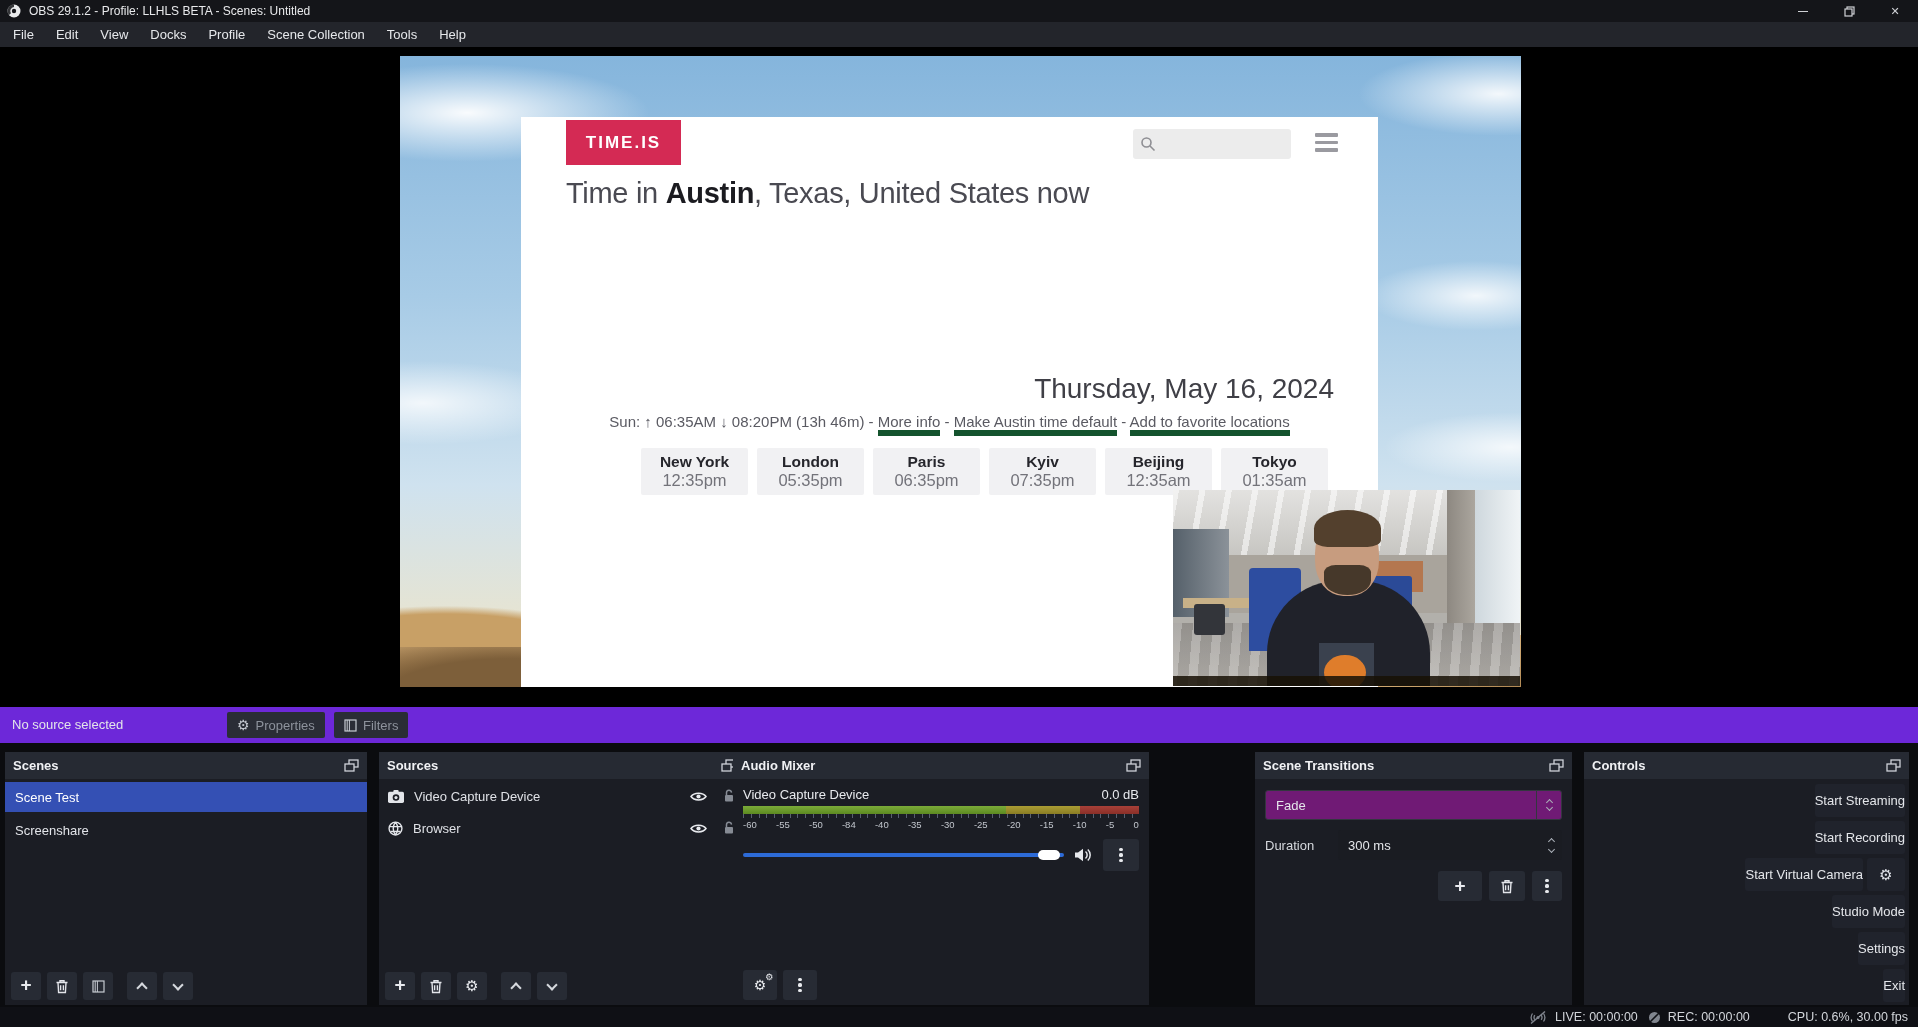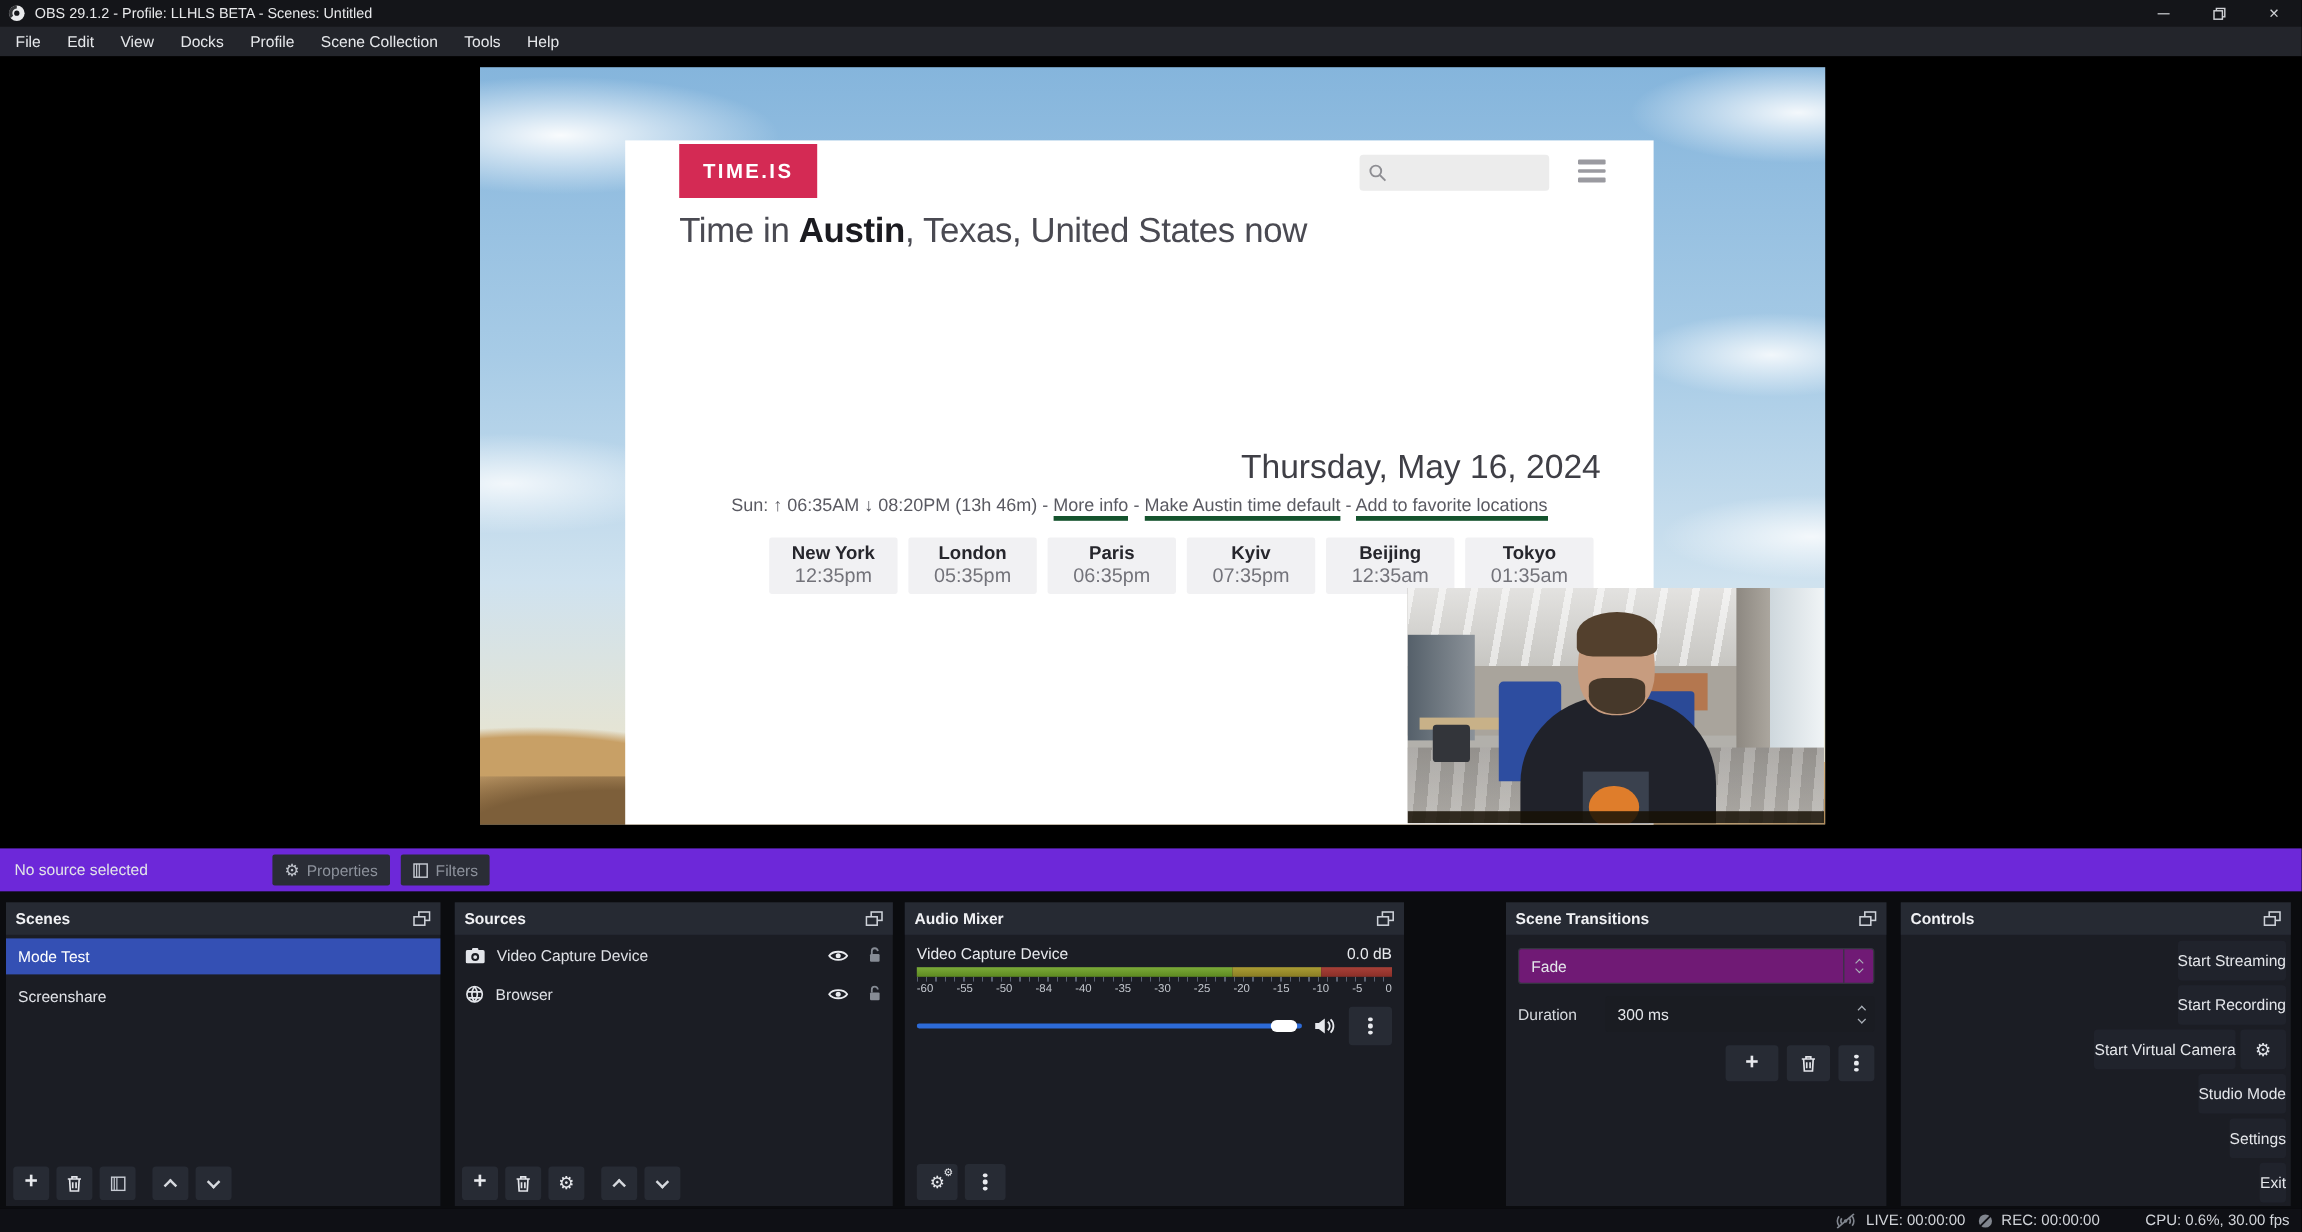--- a/index.html
+++ b/index.html
@@ -47,21 +47,21 @@
   .ti-search input { border:none; background:transparent; outline:none; width:120px; font-size:13px; }
   .ti-burger { position:absolute; left:794px; top:16px; width:23px; display:flex; flex-direction:column; gap:4px; }
   .ti-burger span { height:3.5px; background:#9a9aa0; border-radius:1px; }
   .ti-heading { position:absolute; left:45px; top:60px; font-size:29px; color:#4a4a52; letter-spacing:-.3px; }
   .ti-heading b { color:#1b1b20; }
   .ti-clock { position:absolute; left:0; top:84px; width:100%; text-align:center; font-weight:bold;
     color:#2f2f34; font-size:125px; line-height:1.1; letter-spacing:-3px; white-space:nowrap; }
   .ti-ampm { font-size:57px; font-weight:bold; letter-spacing:0; margin-left:16px; }
   .ti-date { position:absolute; right:44px; top:256px; font-size:28px; color:#3f3f46; }
   .ti-sun { position:absolute; left:0; top:296px; width:100%; text-align:center; font-size:15px; color:#5a5a62; }
-  .ti-sun a { color:#5a5a62; text-decoration:none; border-bottom:4px solid #14532d; }
+  .ti-sun a { color:#5a5a62; text-decoration:none; border-bottom:6px solid #14532d; }
   .ti-cities { position:absolute; left:120px; top:331px; display:flex; gap:9px; }
   .ti-city { width:107px; height:47px; background:#f1f1f3; border-radius:2px; text-align:center; padding-top:5px; }
   .ti-city .nm { font-size:15.5px; font-weight:bold; color:#26262c; }
   .ti-city .tm { font-size:16.5px; color:#73737a; line-height:1.15; }
 
   
   .webcam { position:absolute; left:773px; top:434px; width:347px; height:196px; overflow:hidden; background:#b2b0ab; }
   .wc-ceiling { position:absolute; top:0; left:0; width:100%; height:34%;
     background:repeating-linear-gradient(100deg, rgba(255,255,255,.55) 0 6px, rgba(0,0,0,0) 6px 26px),
       linear-gradient(#e3e2e0,#c6c5c1); }
@@ -94,21 +94,21 @@
   .tb-btn .g { font-size:14px; color:#c3c7cf; }
 
   
   .panelsbg { position:absolute; top:743px; left:0; width:100%; height:264px; background:#0b0c0f; }
   .panel { position:absolute; top:9px; height:253px; background:#1b1d24; }
   .panel-h { height:27px; background:#262a33; display:flex; align-items:center; padding:0 8px;
     font-size:13px; font-weight:bold; color:#f0f1f4; }
   .panel-h svg { margin-left:auto; }
   .p-scenes { left:5px; width:362px; }
   .p-sources { left:379px; width:365px; }
-  .p-mixer { left:754px; width:416px; }
+  .p-mixer { left:733px; width:416px; }
   .p-trans { left:1255px; width:317px; }
   .p-controls { left:1584px; width:325px; }
 
   .scene-row { height:30px; display:flex; align-items:center; padding:0 10px; font-size:13px; color:#e2e4e9; margin-top:3px; }
   .scene-row.sel { background:#3450b4; color:#fff; }
 
   .src-row { height:30px; display:flex; align-items:center; padding:0 9px; font-size:13px; color:#dfe1e6; margin-top:2px; gap:10px; }
   .src-row .sp { flex:1; }
   .src-row .lk { margin-left:6px; }
 
@@ -300,21 +300,21 @@
 <div class="panelsbg">
 
   <div class="panel p-scenes">
     <div class="panel-h">
       <span>Scenes</span>
       <svg width="15" height="14" viewBox="0 0 15 14" fill="none" stroke="#ced2d9" stroke-width="1.3">
         <rect x="5" y="1" width="9" height="7"></rect>
           <rect x="1" y="5" width="9" height="7" fill="#262a33"></rect>
       </svg>
     </div>
-    <div class="scene-row sel">Mode Test</div>
+    <div class="scene-row sel">Scene Test</div>
     <div class="scene-row">Screenshare</div>
     <div class="dock-tools">
       <div class="ib plus">+</div>
       <div class="ib">
         <svg width="14" height="15" viewBox="0 0 14 15" fill="none" stroke="#e3e5ea" stroke-width="1.4">
           <path d="M1.5 3.5h11M5 3.5V1.8h4v1.7M3 3.5l.6 10h6.8l.6-10M5.6 6.2v5M8.4 6.2v5"></path>
         </svg>
       </div>
       <div class="ib">
         <svg width="13" height="13" viewBox="0 0 13 13" fill="none" stroke="#c7cbd3" stroke-width="1.2">

